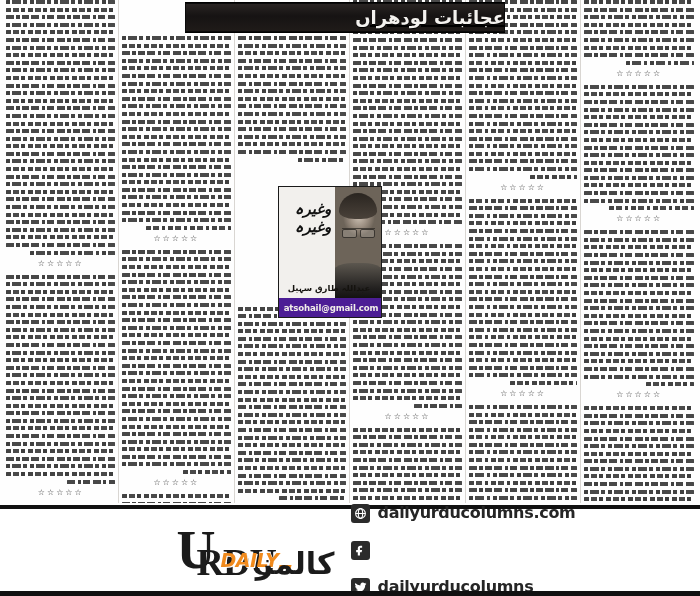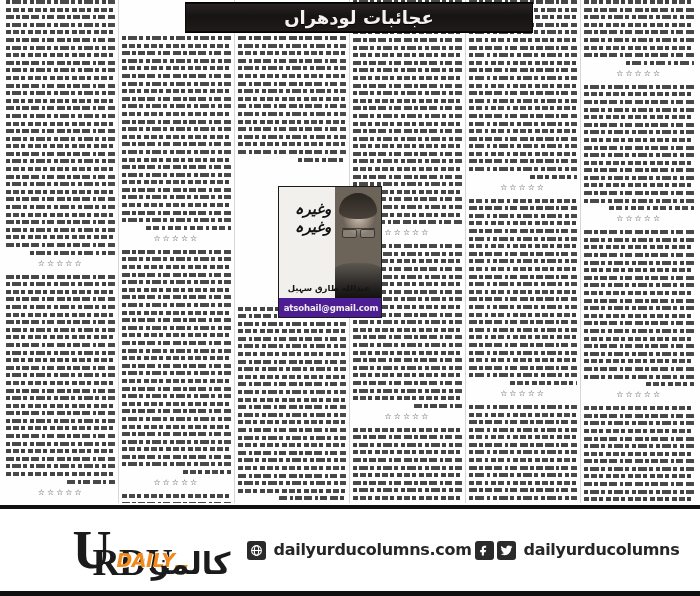--- a/index.html
+++ b/index.html
@@ -26,29 +26,29 @@
     width: 700px;
     height: 505px;
     overflow: hidden;
     background: #fefefe;
   }
 
   
   #headline-bar {
     position: absolute;
     left: 185px; top: 2px;
-    width: 348px; height: 31px;
+    width: 320px; height: 31px;
     background: linear-gradient(180deg,#2b2624 0%, #161313 45%, #201b19 100%);
     border-top: 1px solid #000;
     border-bottom: 1px solid #000;
     display: flex;
     align-items: center;
-    justify-content: center;
     z-index: 6;
     box-shadow: 0 0 0 1px #0a0a0a inset;
+    text-decoration: underline;
   }
   #headline-text {
     color: #f4f2ef;
     font-size: 18px;
     line-height: 1;
     letter-spacing: .5px;
     font-family: "DejaVu Sans", "Liberation Sans", sans-serif;
     font-weight: 700;
     text-shadow: 0 1px 0 #000;
     white-space: nowrap;
@@ -329,22 +329,22 @@
     font-weight: 700;
     color: #1b1b1b;
     direction: rtl;
     line-height: 1;
     margin-top: 20px;
   }
 
   
   #footer-links {
     display: flex;
-    flex-direction: row;
-    gap: 3px;
+    flex-direction: column;
+    gap: 18px;
     direction: ltr;
   }
   .flink {
     display: flex;
     flex-direction: row;
     align-items: center;
     gap: 8px;
   }
   .ficon {
     width: 19px; height: 19px;

